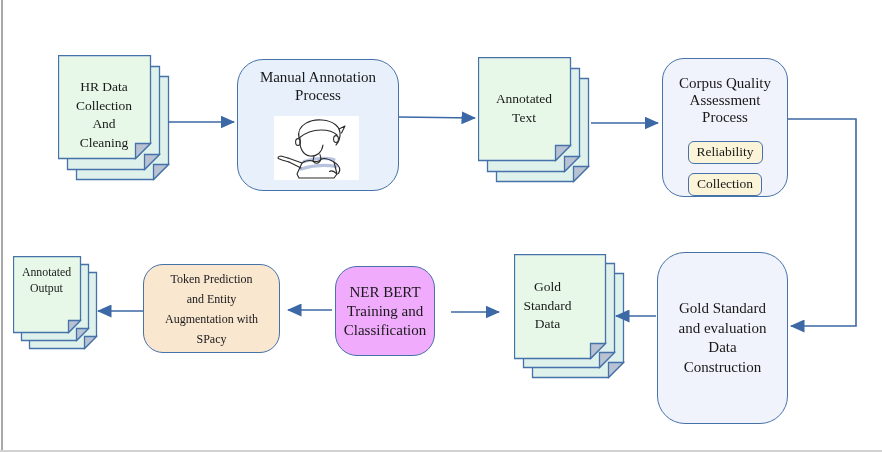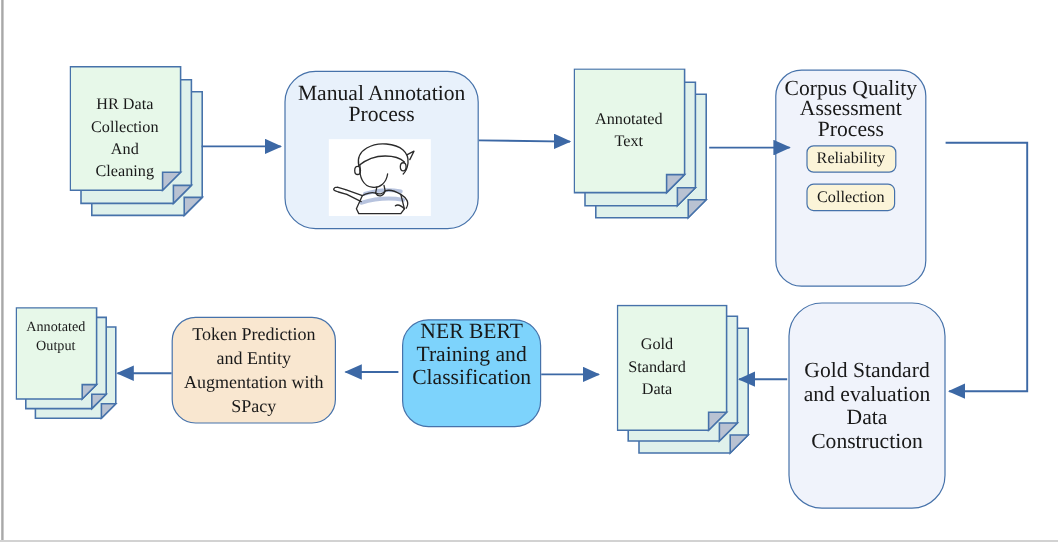--- a/index.html
+++ b/index.html
@@ -12,33 +12,33 @@
   .edge-left  { position:absolute; left:1px; top:0; width:2px; height:451px; background:#a8a8a8; }
   .edge-bottom{ position:absolute; left:0; top:450px; width:882px; height:2px; background:#d2d2d2; }
 
   .node { position:absolute; z-index:2; }
 
   
   .proc {
     border:1.4px solid #4672aa; display:flex; flex-direction:column;
     align-items:center; text-align:center;
   }
-  .proc-label { white-space:pre-line; font-size:18px; line-height:17.5px; }
+  .proc-label { white-space:pre-line; font-size:15px; line-height:17.5px; }
   #node-manual        { left:237px; top:59px;  width:162px; height:132px; border-radius:26px; background:#e8f1fb; }
   #node-manual .proc-label { padding-top:9px; }
-  #node-corpus        { left:646px; top:58px;  width:126px; height:181px; border-radius:22px; background:#f0f3fb; }
+  #node-corpus        { left:662px; top:58px;  width:126px; height:139px; border-radius:22px; background:#f0f3fb;justify-content:flex-end; }
   #node-corpus .proc-label { padding-top:6px; line-height:17px; }
   #node-construction  { left:657px; top:252px; width:131px; height:172px; border-radius:28px; background:#f0f3fb; justify-content:center; }
   #node-construction .proc-label { line-height:19.5px; }
-  #node-ner           { left:335px; top:266px; width:116px; height:90px;  border-radius:22px; background:#7dd3fc; }
+  #node-ner           { left:335px; top:266px; width:100px; height:90px;  border-radius:22px; background:#f0abfc; justify-content:center; }
   #node-ner .proc-label { line-height:19px; }
   #node-token         { left:143px; top:264px; width:137px; height:89px;  border-radius:20px; background:#f9e7d0; justify-content:center; }
-  #node-token .proc-label { line-height:20px; font-size:15px; }
-
-  .chip-col { display:flex; flex-direction:column; align-items:center; gap:9px; margin-top:5px; }
+  #node-token .proc-label { line-height:20px; font-size:12px; }
+
+  .chip-col { display:flex; flex-direction:column; align-items:center; gap:9px; margin-top:15px; }
   .chip {
     background:#fbf4d8; border:1.3px solid #4672aa; border-radius:6px;
     font-size:13.5px; line-height:18px; padding:1px 8px 2px 8px;
   }
 
   
   .illustration { position:absolute; left:36px; top:56px; width:85px; height:64px; background:#ffffff; }
 
   
   .stack { position:absolute; z-index:2; }

